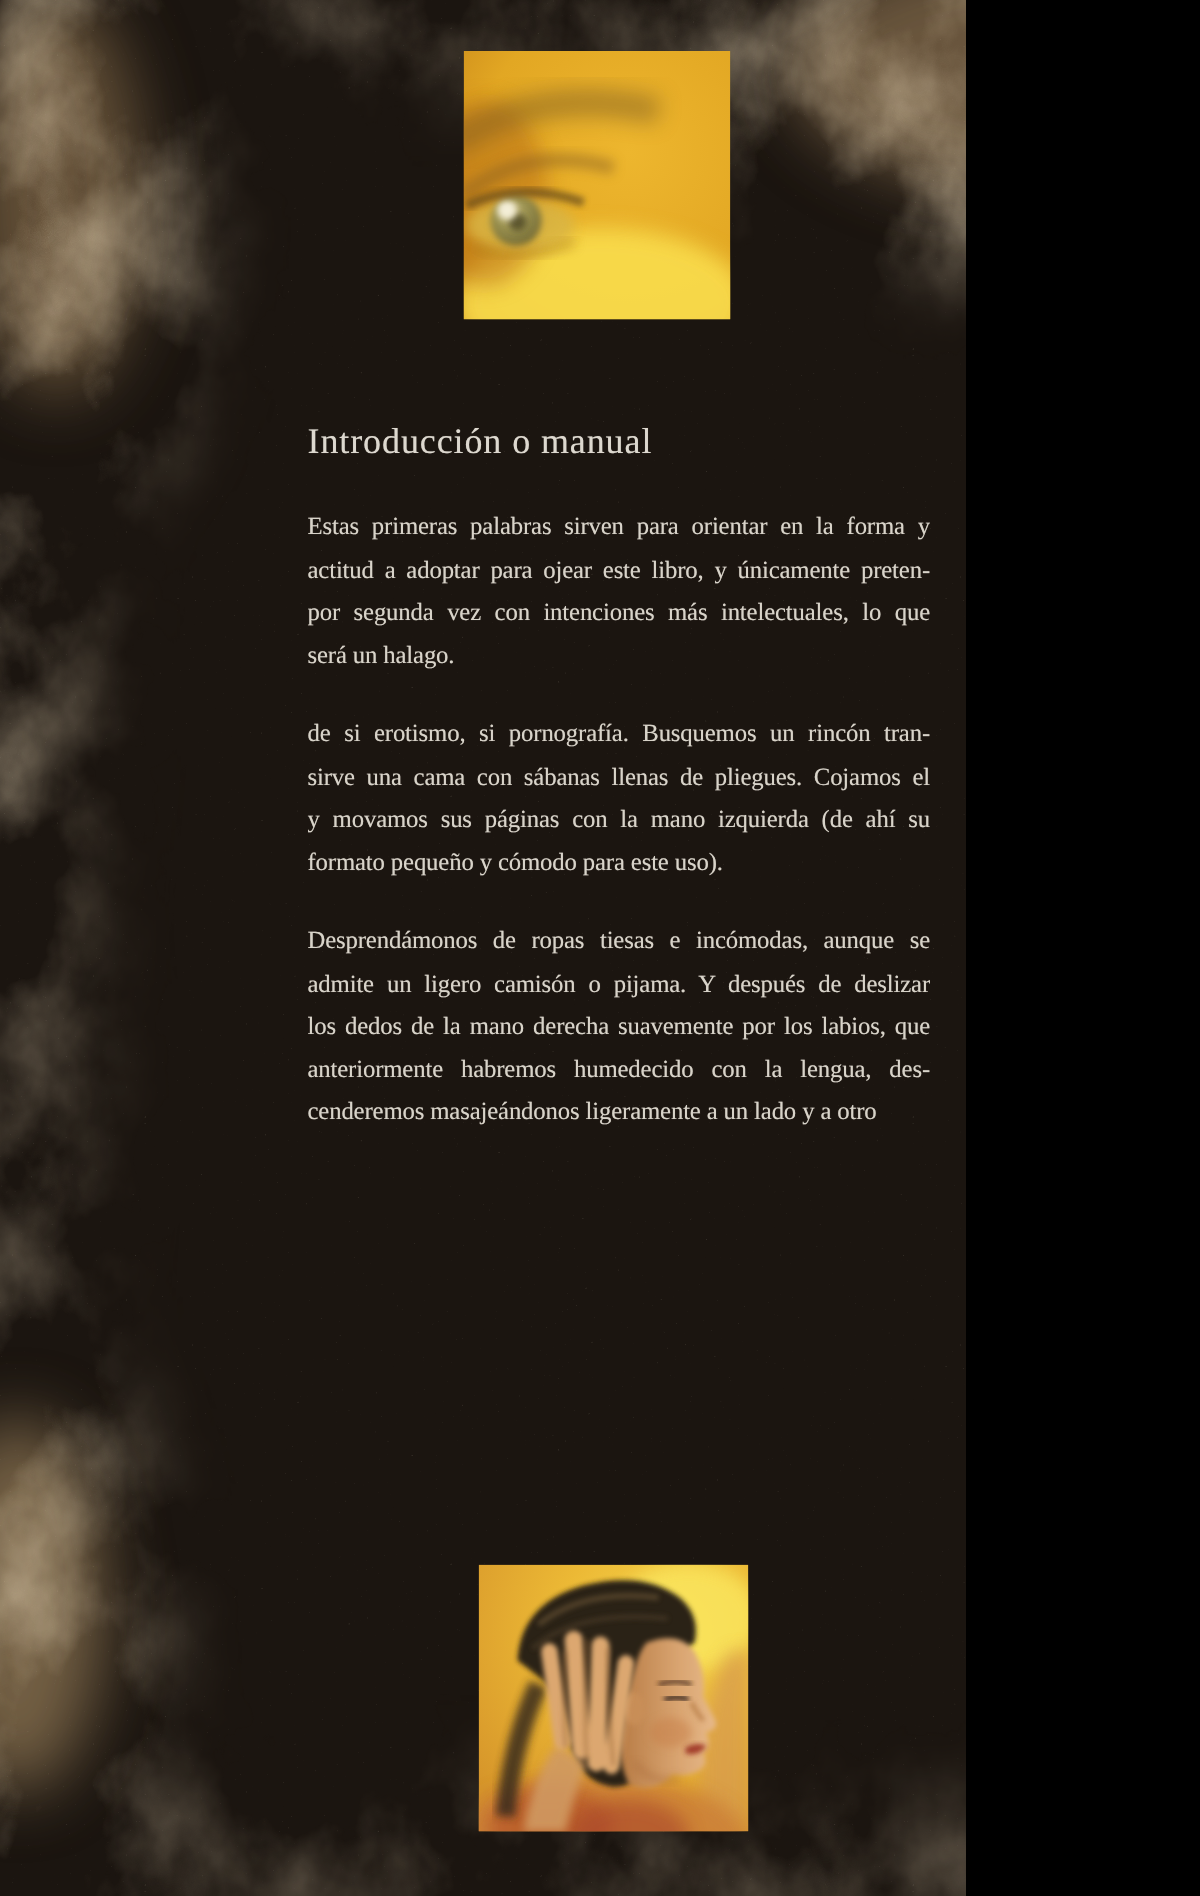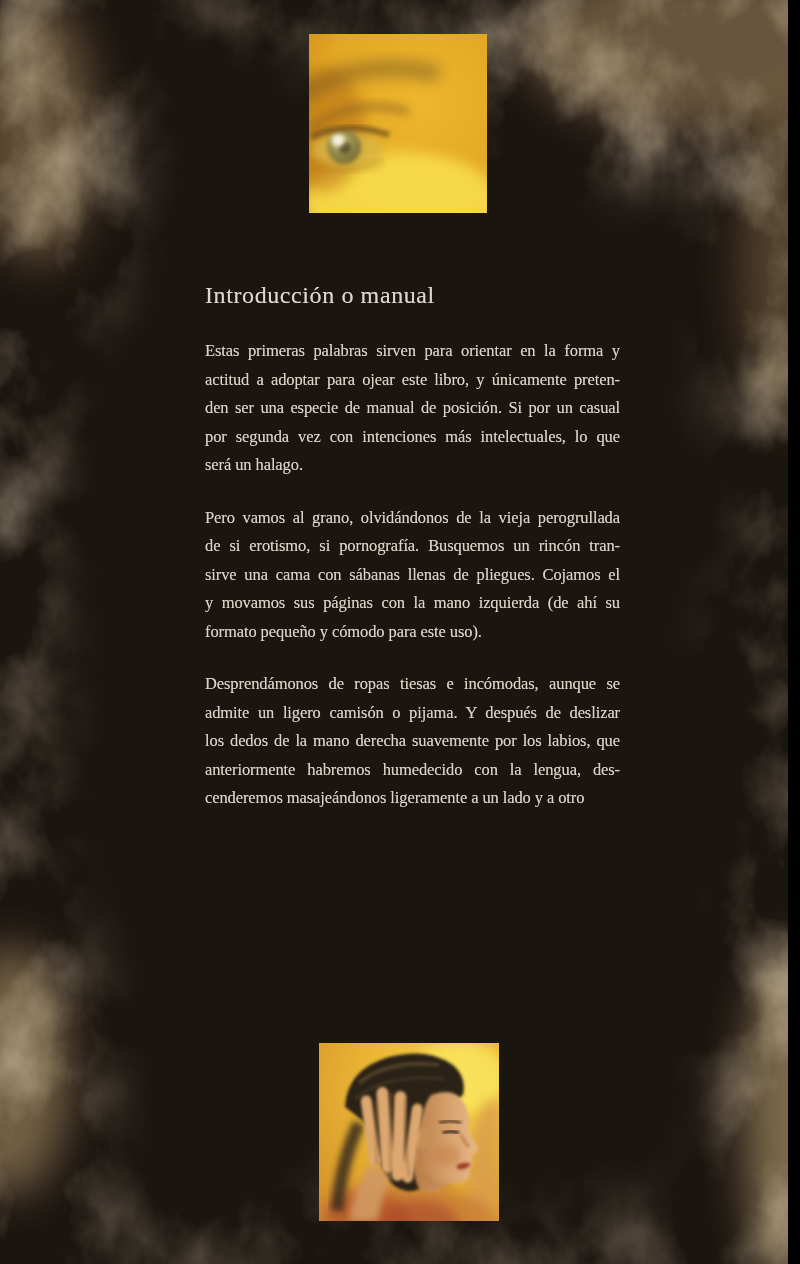--- a/index.html
+++ b/index.html
@@ -1,18 +1,18 @@
 <!DOCTYPE html>
 <html><head>
 <meta charset="utf-8">
 <style>
   html,body{margin:0;padding:0;background:#000;}
   .page{
     position:relative;
-    width:788px;height:1264px;
+    width:644px;height:1264px;
     background:#a16207;
     overflow:hidden;
     font-family:"Liberation Serif", serif;
   }
   .backdrop{position:absolute;left:0;top:0;z-index:0;}
   .content{position:absolute;left:0;top:0;width:100%;height:100%;z-index:1;}
   .photo{position:absolute;overflow:hidden;}
   .photo svg{display:block;}
   .photo-top{left:309px;top:34px;width:178px;height:179px;}
   .photo-bottom{left:319px;top:1043px;width:180px;height:178px;}
@@ -120,26 +120,24 @@
         <path d="M 6 131 Q 40 142 74 127" stroke="#b0811f" stroke-width="5" fill="none" opacity="0.6" filter="url(#e4)"></path>
       </svg>
     </div>
 
     <div class="text-col">
       <h1 class="page-title">Introducción o manual</h1>
       <div>
           <div class="para">
             <div class="line">Estas primeras palabras sirven para orientar en la forma y</div>
             <div class="line">actitud a adoptar para ojear este libro, y únicamente preten-</div>
-            <div class="line">den ser una especie de manual de posición. Si por un casual</div>
             <div class="line">por segunda vez con intenciones más intelectuales, lo que</div>
             <div class="line last">será un halago.</div>
           </div>
           <div class="para">
-            <div class="line">Pero vamos al grano, olvidándonos de la vieja perogrullada</div>
             <div class="line">de si erotismo, si pornografía. Busquemos un rincón tran-</div>
             <div class="line">sirve una cama con sábanas llenas de pliegues. Cojamos el</div>
             <div class="line">y movamos sus páginas con la mano izquierda (de ahí su</div>
             <div class="line last">formato pequeño y cómodo para este uso).</div>
           </div>
           <div class="para">
             <div class="line">Desprendámonos de ropas tiesas e incómodas, aunque se</div>
             <div class="line">admite un ligero camisón o pijama. Y después de deslizar</div>
             <div class="line">los dedos de la mano derecha suavemente por los labios, que</div>
             <div class="line">anteriormente habremos humedecido con la lengua, des-</div>

